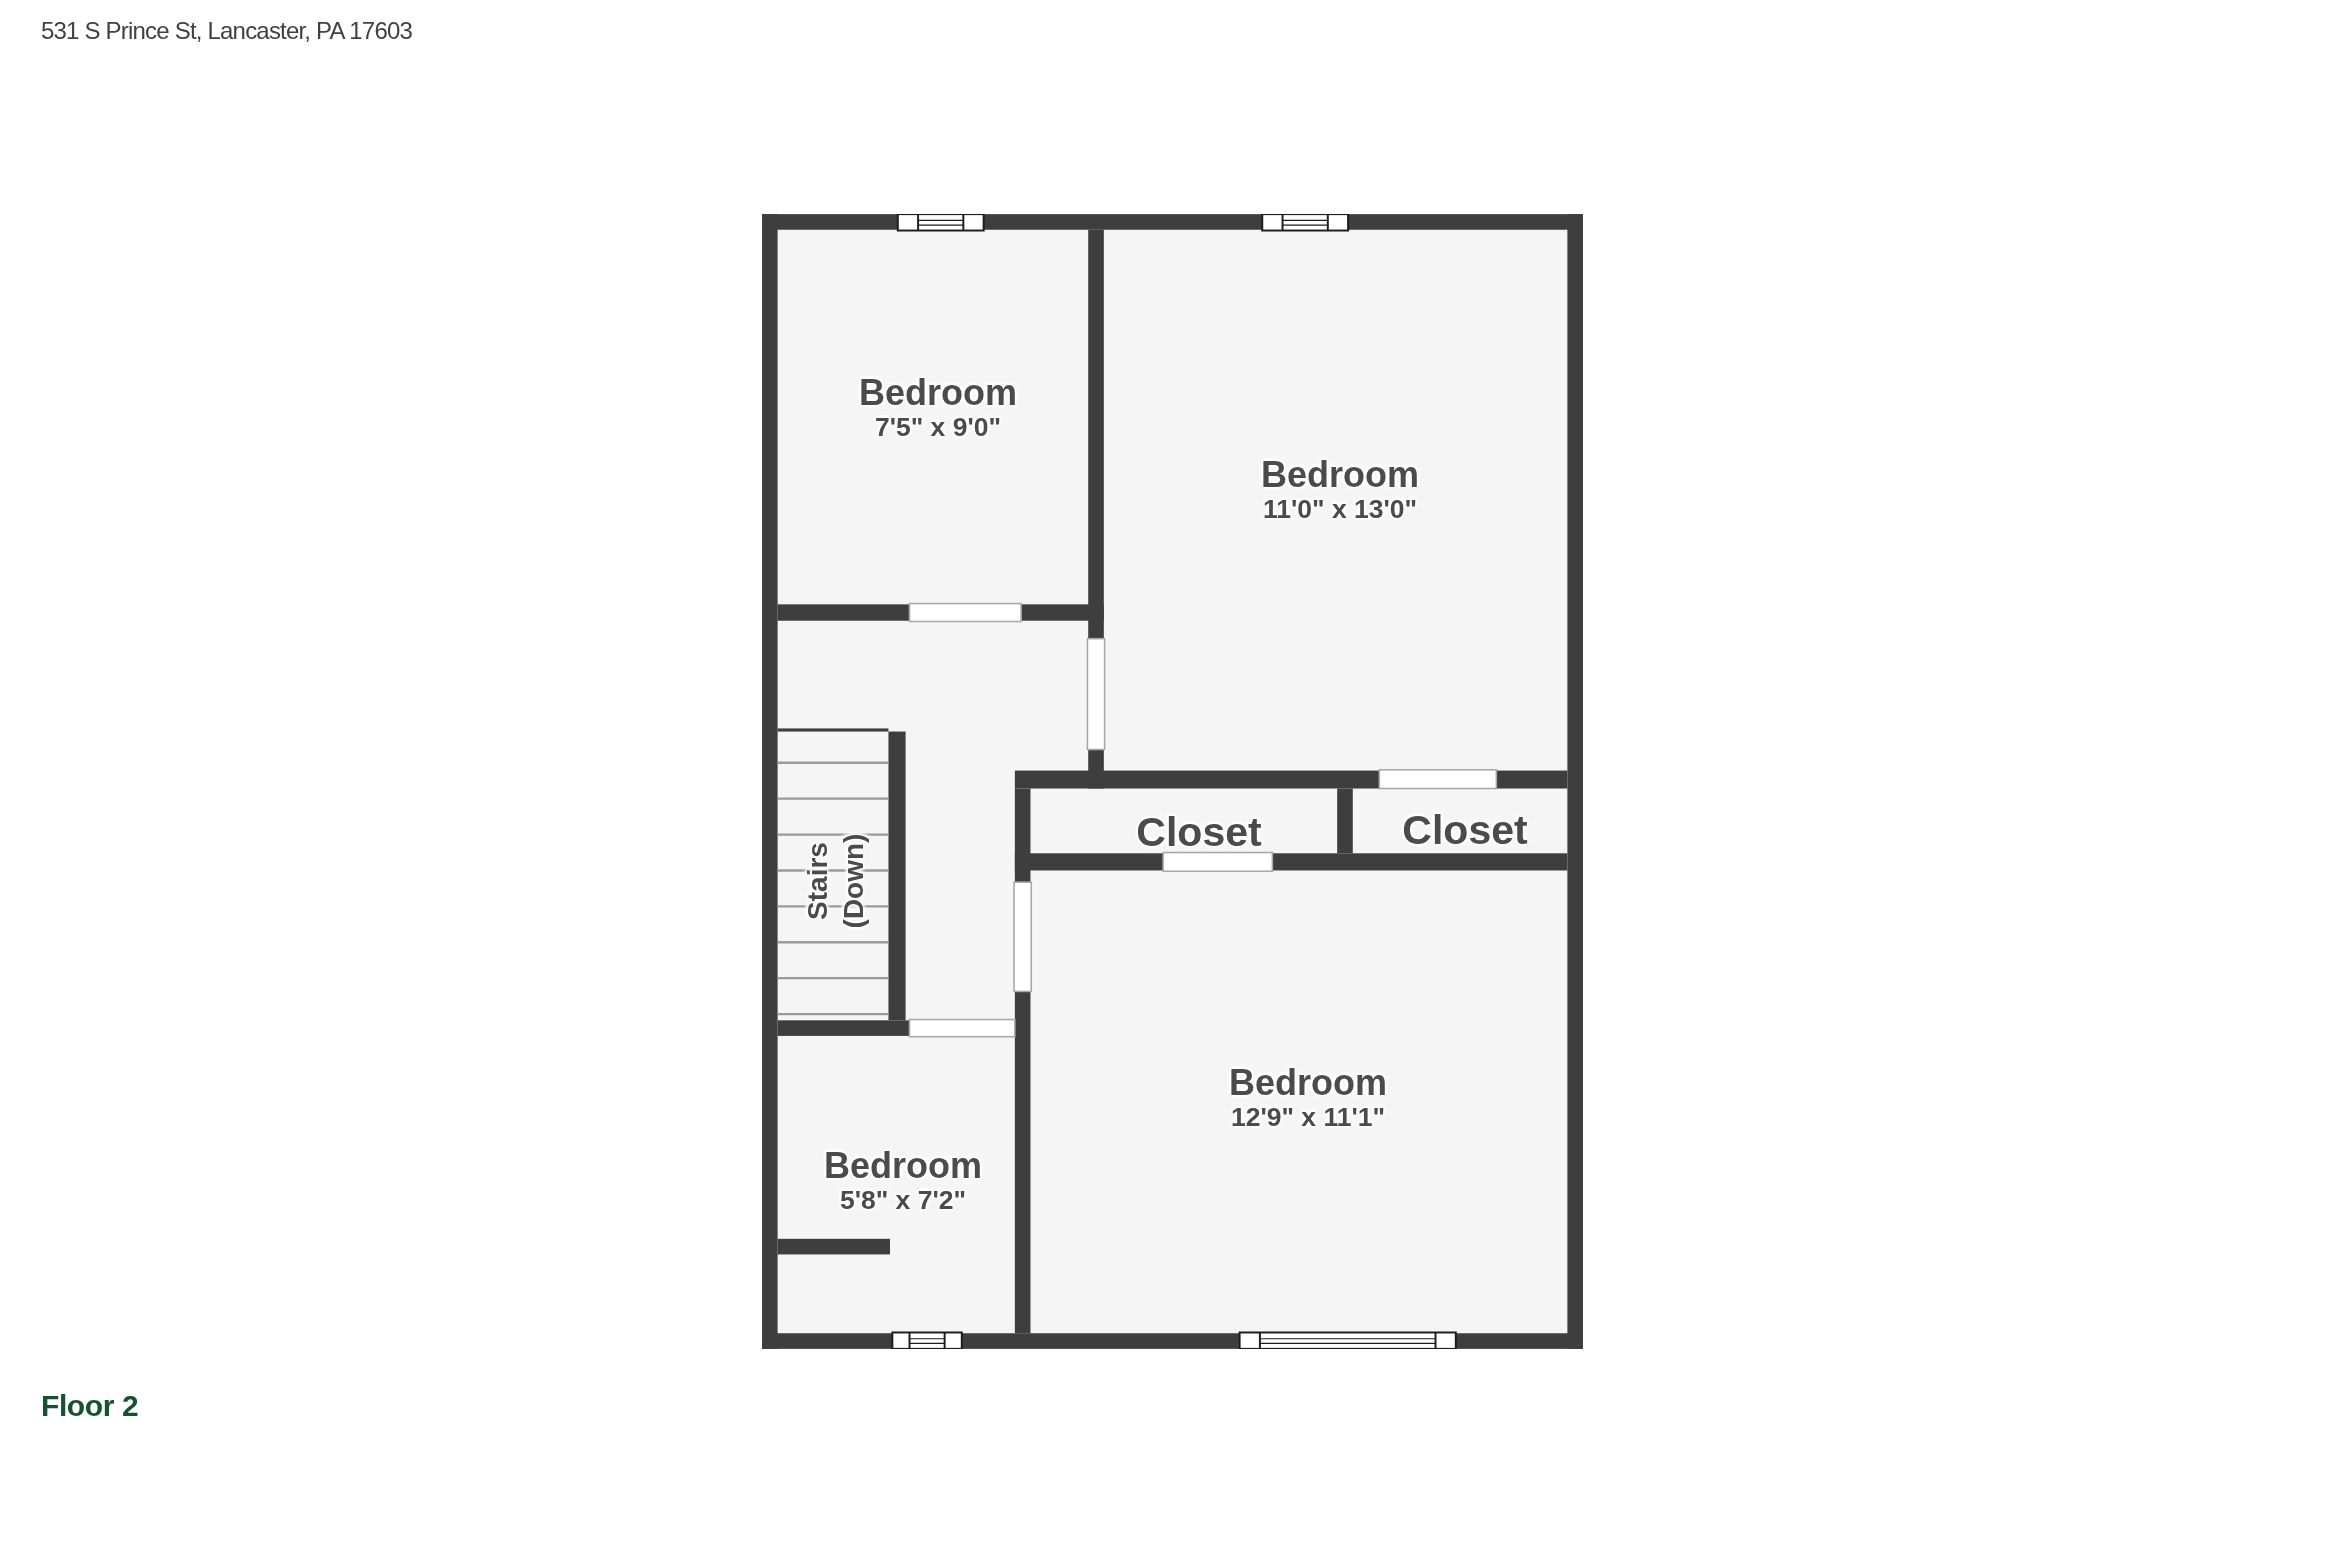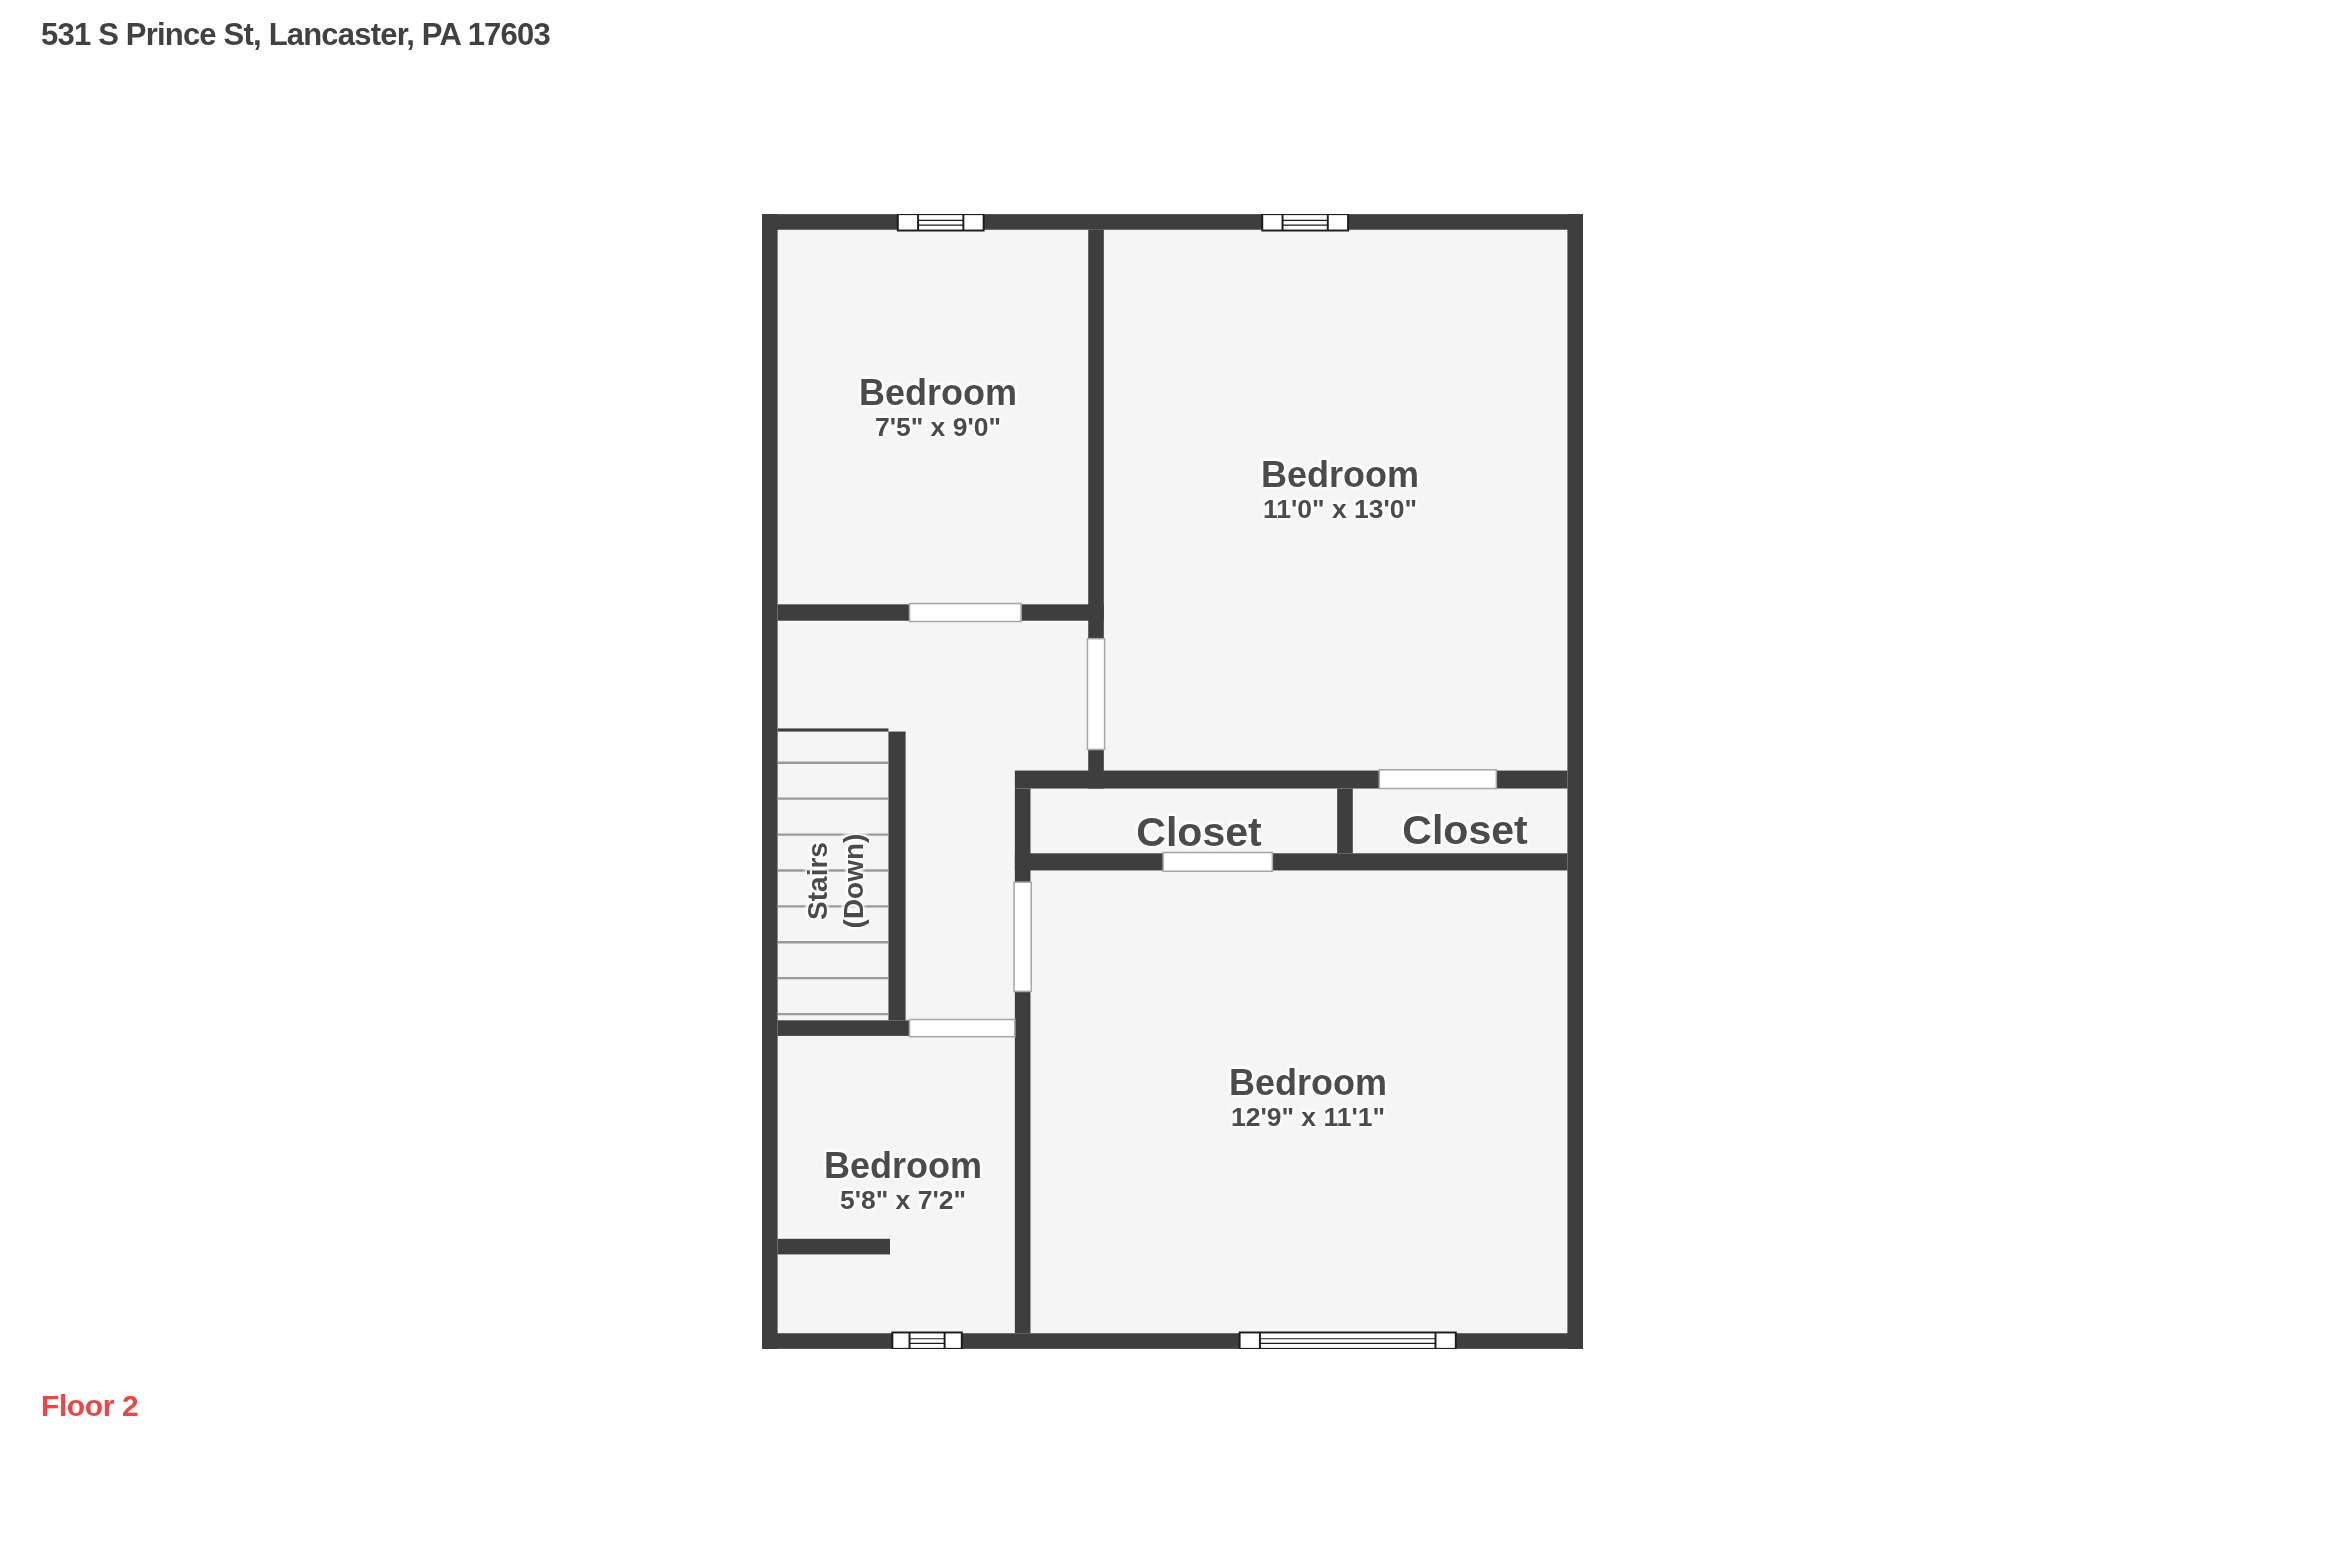--- a/index.html
+++ b/index.html
@@ -1,21 +1,21 @@
 <!DOCTYPE html>
 <html style="font-size:12.5px"><head>
 <meta charset="utf-8">
 <style>
   html,body{margin:0;padding:0;background:#ffffff;width:2342px;height:1561px;
     font-family:"Liberation Sans", sans-serif;position:relative;overflow:hidden;}
   .page{position:absolute;inset:0;width:2342px;height:1561px;}
-  .title{position:absolute;left:41px;top:17px;font-size:31px;font-weight:bold;
+  .title{position:absolute;left:41px;top:17px;font-size:24px;font-weight:normal;
     color:#414141;letter-spacing:-0.8px;white-space:nowrap;}
   .floor-label{position:absolute;left:41px;top:1389px;font-size:30px;font-weight:bold;
-    color:#ef4444;letter-spacing:-0.4px;}
+    color:#14532d;letter-spacing:-0.4px;}
   .disclaimer{position:absolute;left:0;top:1530px;width:2342px;text-align:center;
     font-size:16.4px;font-weight:bold;color:#3f3f3f;letter-spacing:-0.2px;}
   .plan{position:absolute;left:762px;top:214px;width:939px;height:1135px;}
   .plan svg{position:absolute;left:0;top:0;}
   .room-label{position:absolute;transform:translate(-50%,-50%);text-align:center;
     color:#4b4b4b;white-space:nowrap;
     text-shadow:-1.6px -1.6px 3.1px #fff,1.6px -1.6px 3.1px #fff,-1.6px 1.6px 3.1px #fff,1.6px 1.6px 3.1px #fff,0 0 4.7px #fff;}
   .room-name{font-size:36px;font-weight:bold;line-height:1.1;}
   .room-dims{font-size:26.5px;font-weight:bold;line-height:1.1;}
   .closet-name{font-size:41px;font-weight:bold;}

